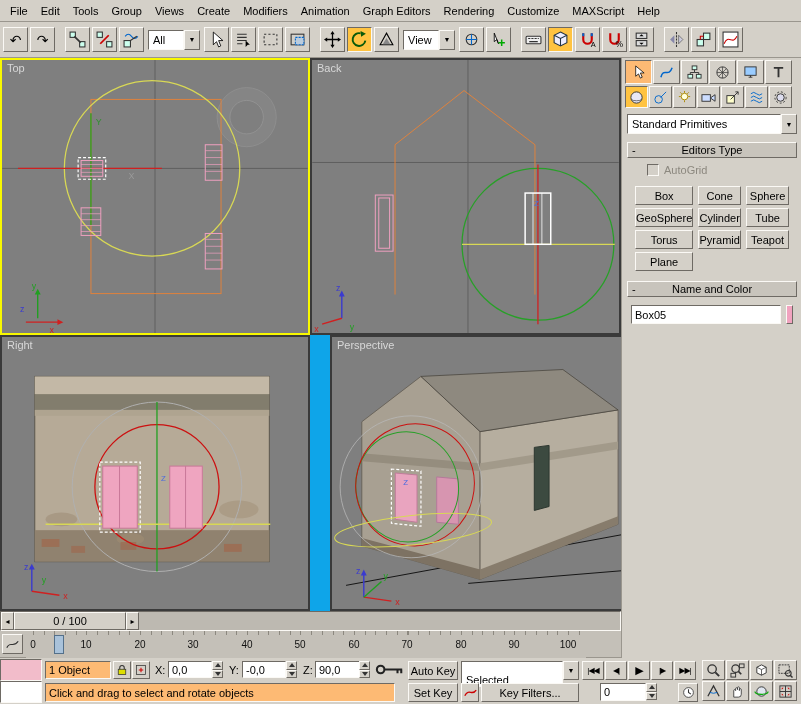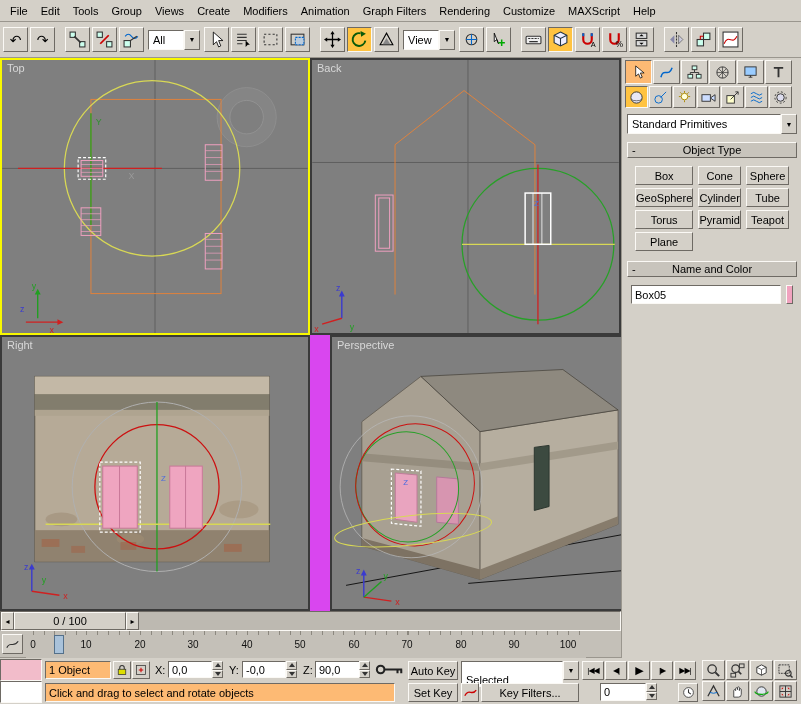--- a/index.html
+++ b/index.html
@@ -24,21 +24,21 @@
   .tb-btn { width:25px; height:25px; display:grid; place-items:center; flex:0 0 auto; }
   .tb-btn svg { width:17px; height:17px; }
   .tb-btn.active { background:#ffc341; border-color:#6e6a64 #fbf9f5 #fbf9f5 #6e6a64; }
   .tb-sep { width:6px; height:25px; flex:0 0 auto; }
   .tb-drop { display:flex; height:20px; flex:0 0 auto; margin:0 2px; }
   .tb-drop .val { min-width:36px; padding:3px 4px 0 4px; background:#fff;
                   border:1px solid; border-color:#6e6a64 #fbf9f5 #fbf9f5 #6e6a64; }
   .tb-drop .arrow { width:16px; display:grid; place-items:center; font-size:7px; }
 
   
-  .viewports { position:absolute; left:0; top:58px; width:621px; height:553px; background:#d946ef; }
+  .viewports { position:absolute; left:0; top:58px; width:621px; height:553px; background:#0ea5e9; }
   .viewport { position:absolute; background:#7f7f7f; border:2px solid #3a3a3a; overflow:hidden; }
   .viewport.active { border-color:#f8f800; }
   .vp-label { position:absolute; left:5px; top:2px; color:#d8d8d8; z-index:4; }
   .viewport svg { position:absolute; left:0; top:0; width:100%; height:100%; }
   .vp-top   { left:0;   top:0;   width:310px; height:277px; }
   .vp-back  { left:310px; top:0; width:311px; height:277px; }
   .vp-right { left:0;   top:277px; width:310px; height:276px; }
   .vp-persp { left:310px; top:277px; width:311px; height:276px;margin-left:20px; }
 
   
@@ -109,21 +109,21 @@
 
   <div class="menubar">
     <span class="menu-item">File</span>
     <span class="menu-item">Edit</span>
     <span class="menu-item">Tools</span>
     <span class="menu-item">Group</span>
     <span class="menu-item">Views</span>
     <span class="menu-item">Create</span>
     <span class="menu-item">Modifiers</span>
     <span class="menu-item">Animation</span>
-    <span class="menu-item">Graph Filters</span>
+    <span class="menu-item">Graph Editors</span>
     <span class="menu-item">Rendering</span>
     <span class="menu-item">Customize</span>
     <span class="menu-item">MAXScript</span>
     <span class="menu-item">Help</span>
   </div>
 
   <div class="toolbar">
     <div class="tb-btn raised">
         <span style="font-size:14px">↶</span>
       </div>
@@ -510,21 +510,25 @@
           </svg>
       </div>
     </div>
     <div class="cp-drop">
       <span class="val">Standard Primitives</span>
       <span class="arrow raised">▼</span>
     </div>
 
     <div class="rollout-header">
       <span class="minus">-</span>
-      <span class="title">Object Type</span>
+      <span class="title">Editors Type</span>
+    </div>
+    <div class="autogrid">
+      <span class="checkbox"></span>
+      <span>AutoGrid</span>
     </div>
     <div class="ot-grid">
       <div class="ot-btn raised">Box</div>
       <div class="ot-btn raised">Cone</div>
       <div class="ot-btn raised">Sphere</div>
       <div class="ot-btn raised">GeoSphere</div>
       <div class="ot-btn raised">Cylinder</div>
       <div class="ot-btn raised">Tube</div>
       <div class="ot-btn raised">Torus</div>
       <div class="ot-btn raised">Pyramid</div>

